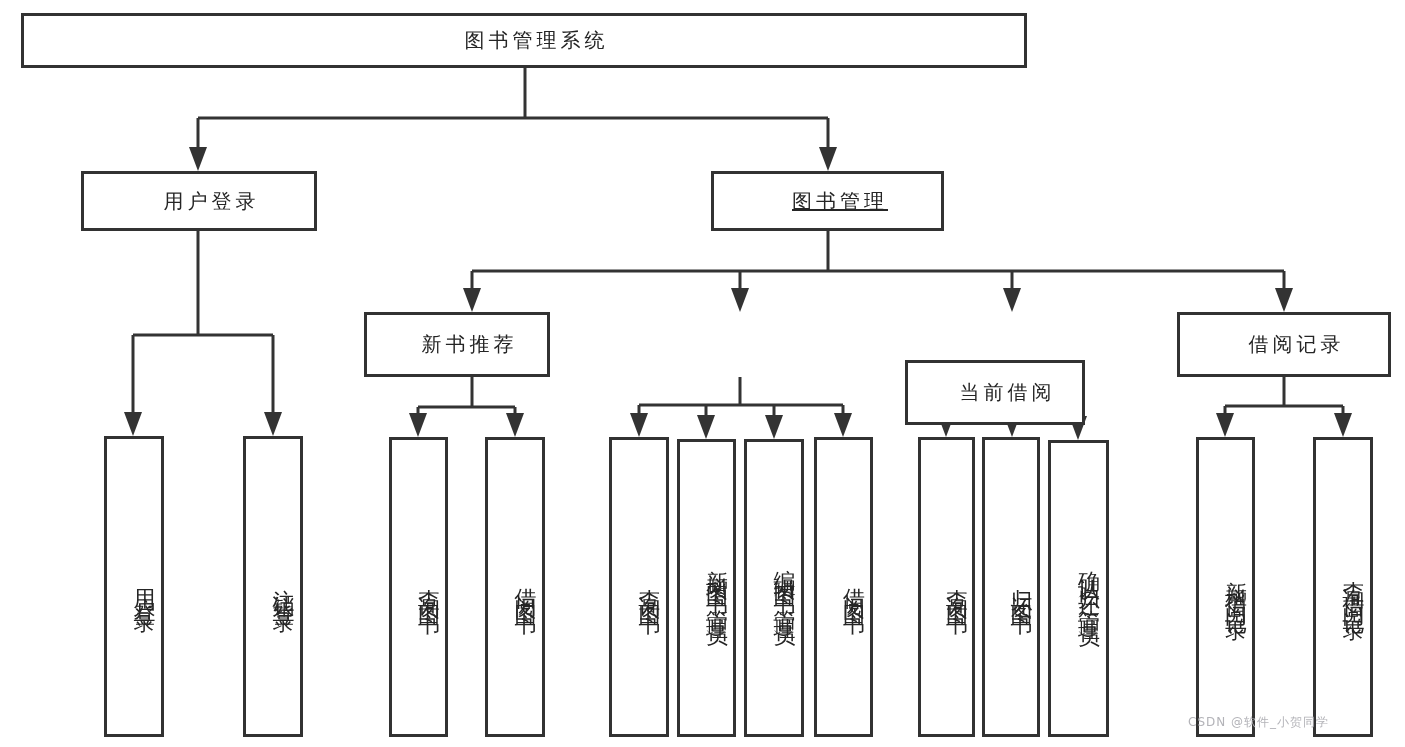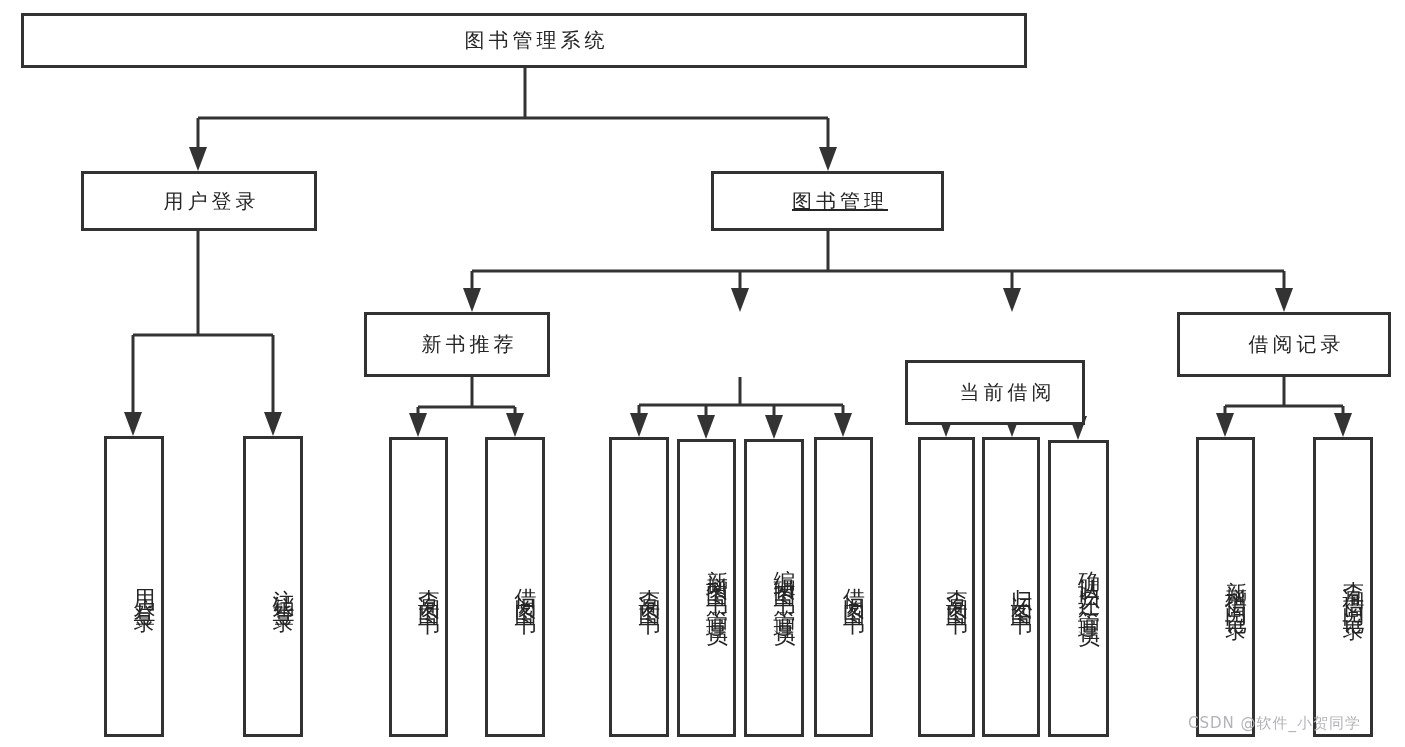--- a/index.html
+++ b/index.html
@@ -60,21 +60,21 @@
   .lf8  { left: 814px;  top: 437px; width: 59px; height: 300px; }
   .lf9  { left: 918px;  top: 437px; width: 57px; height: 300px; }
   .lf10 { left: 982px;  top: 437px; width: 58px; height: 300px; }
   .lf11 { left: 1048px; top: 440px; width: 61px; height: 297px; }
   .lf12 { left: 1196px; top: 437px; width: 59px; height: 300px; }
   .lf13 { left: 1313px; top: 437px; width: 60px; height: 300px; }
   .watermark {
     position: absolute;
     left: 1188px;
     top: 714px;
-    font-size: 15px;
+    font-size: 12px;
     color: #b3b3b8;
     letter-spacing: 1px;
     white-space: nowrap;
   }
 </style>
 </head>
 <body>
 
 <div class="stage">
 

